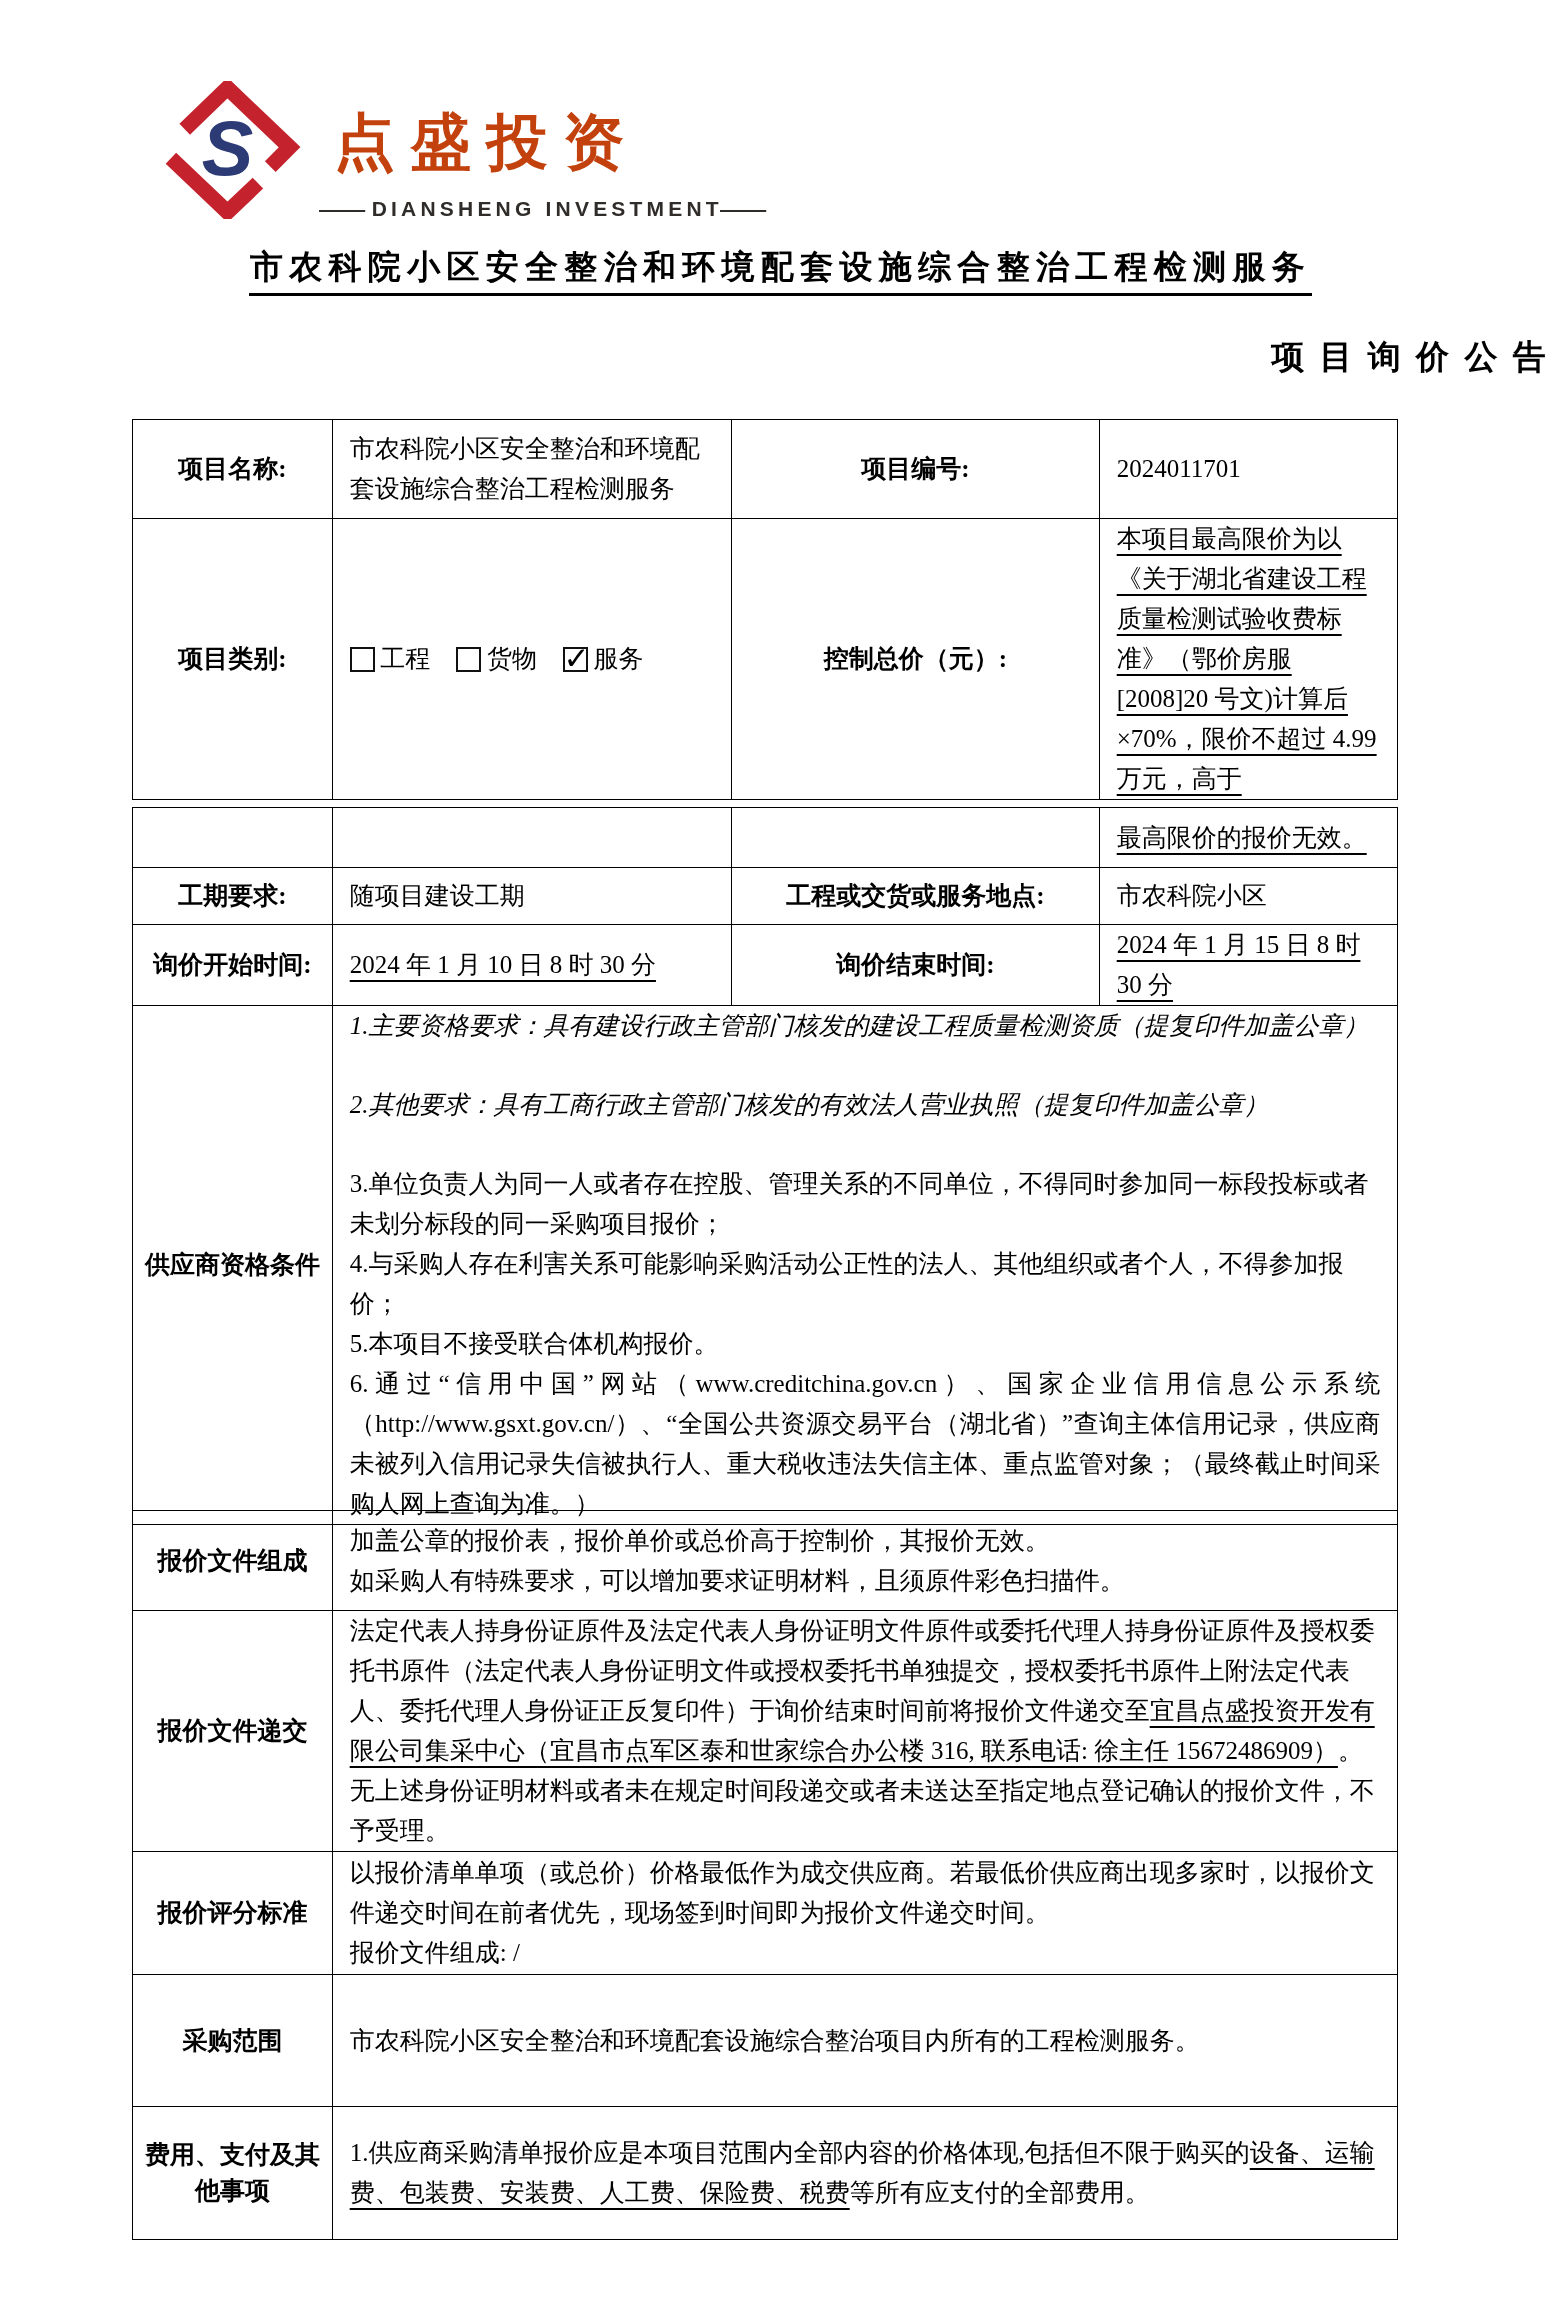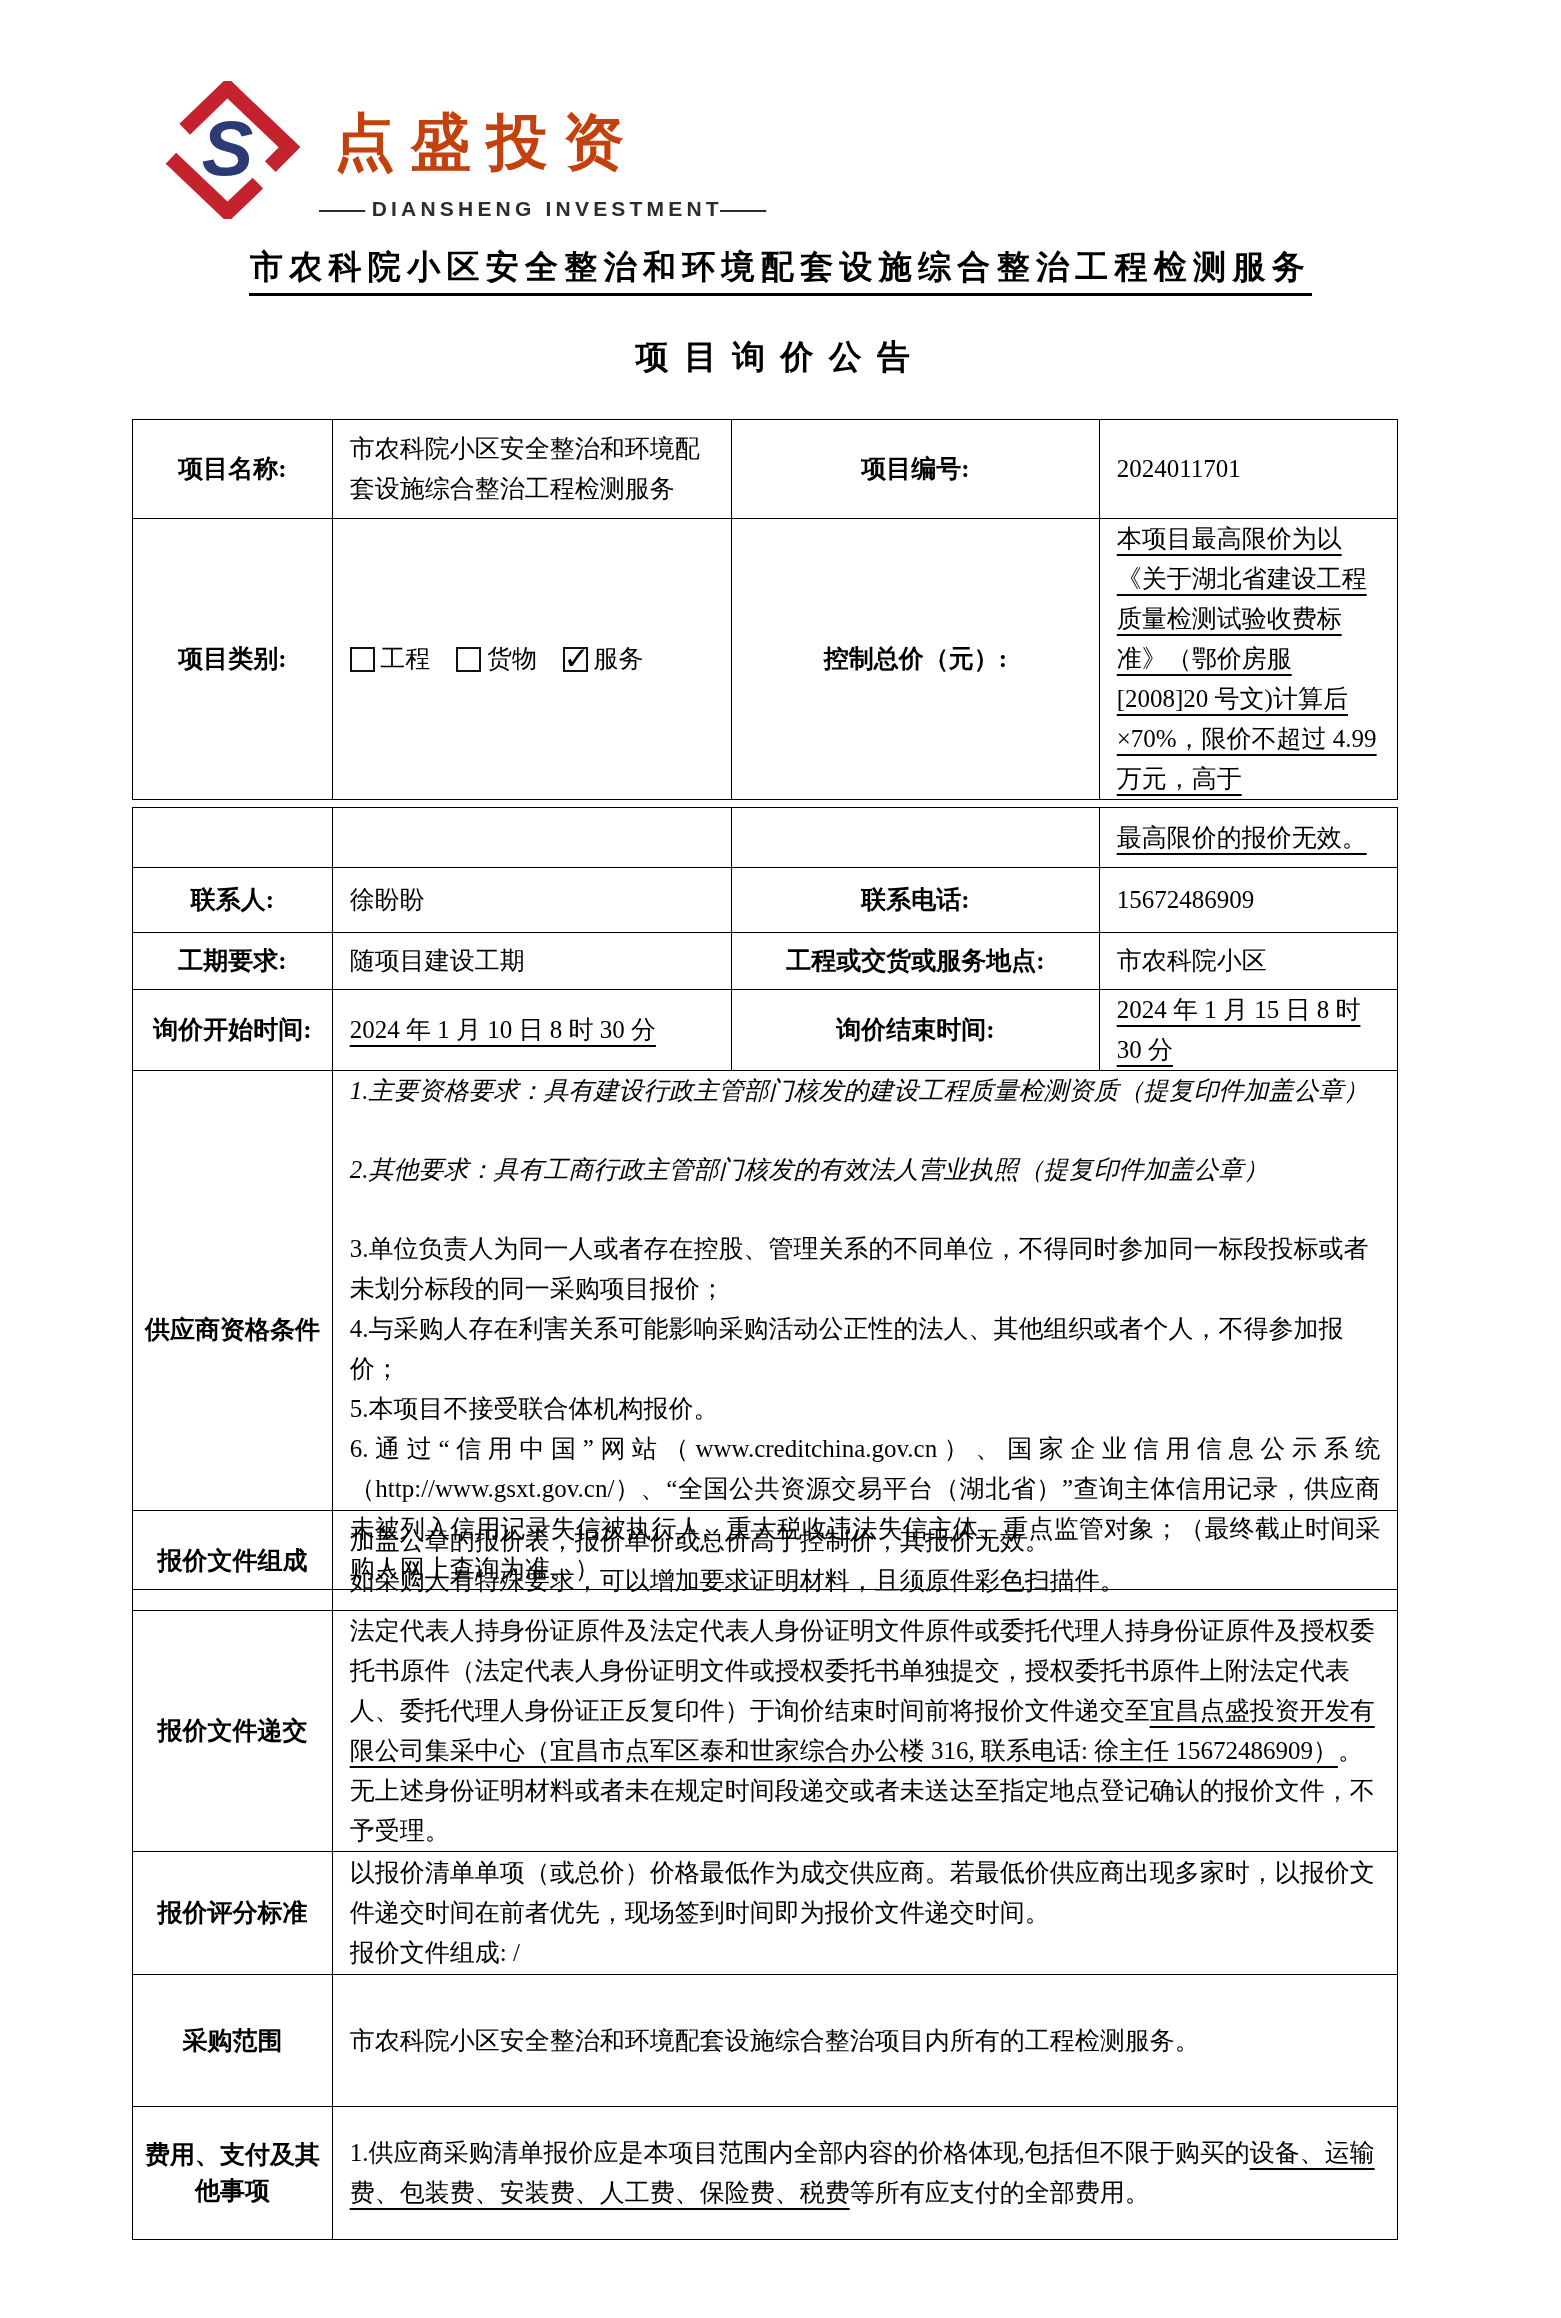--- a/index.html
+++ b/index.html
@@ -12,21 +12,21 @@
   .logo-mark{width:147px;height:138px;flex:0 0 auto;}
   .logo-text{margin-left:33px;padding-top:19.5px;font-family:"Liberation Sans","DejaVu Sans",sans-serif;}
   .brand-cn{font-size:61px;line-height:82px;font-weight:bold;letter-spacing:15.3px;color:#c2410c;white-space:nowrap;}
   .brand-en{margin-top:14px;display:flex;align-items:center;justify-content:center;gap:12.5px;
             font-size:21px;font-weight:bold;letter-spacing:4.2px;color:#2f2c29;white-space:nowrap;}
   .brand-en .dash{font-weight:bold;transform:scaleX(2.2);display:inline-block;}
   
   .title1{position:absolute;top:245px;left:0;width:100%;text-align:center;margin:0;
           font-size:33px;font-weight:bold;letter-spacing:6.3px;}
   .title1 span{border-bottom:3.5px solid #000;padding:0 1.4px 8.3px 1.4px;}
-  .title2{position:absolute;top:335px;left:0;width:100%;text-align:center;margin:0;
+  .title2{position:absolute;top:335px;left:0;width:100%;text-align:right;margin:0;
           font-size:33px;font-weight:bold;letter-spacing:15.3px;}
   
   table.t{position:absolute;left:132px;width:1265px;border-collapse:collapse;table-layout:fixed;}
   .t1{top:419px;}  .t2{top:807px;padding-left:44px;}  .t3{top:1510px;}
   .t td{border:1.4px solid #000;font-size:25px;vertical-align:middle;overflow:hidden;}
   td.lbl{font-weight:bold;text-align:center;padding:0 5.6px;line-height:36px;}
   td.val{text-align:left;padding:0 16.7px;line-height:40px;}
   td.top{vertical-align:top;}
   .u{text-decoration-line:underline;text-decoration-thickness:1.7px;text-underline-offset:7px;}
   .t p{margin:0;}
@@ -116,26 +116,20 @@
         <col style="width:368px">
         <col style="width:298px">
       </colgroup>
     <tbody>
         <tr style="height:60px">
       <td class="lbl"></td>
       <td class="val"></td>
       <td class="lbl"></td>
       <td class="val u">最高限价的报价无效。</td>
     </tr>
-    <tr style="height:65px">
-      <td class="lbl">联系人:</td>
-      <td class="val">徐盼盼</td>
-      <td class="lbl">联系电话:</td>
-      <td class="val">15672486909</td>
-    </tr>
     <tr style="height:57px">
       <td class="lbl">工期要求:</td>
       <td class="val">随项目建设工期</td>
       <td class="lbl">工程或交货或服务地点:</td>
       <td class="val">市农科院小区</td>
     </tr>
     <tr style="height:66px">
       <td class="lbl">询价开始时间:</td>
       <td class="val u">2024 年 1 月 10 日 8 时 30 分</td>
       <td class="lbl">询价结束时间:</td>

